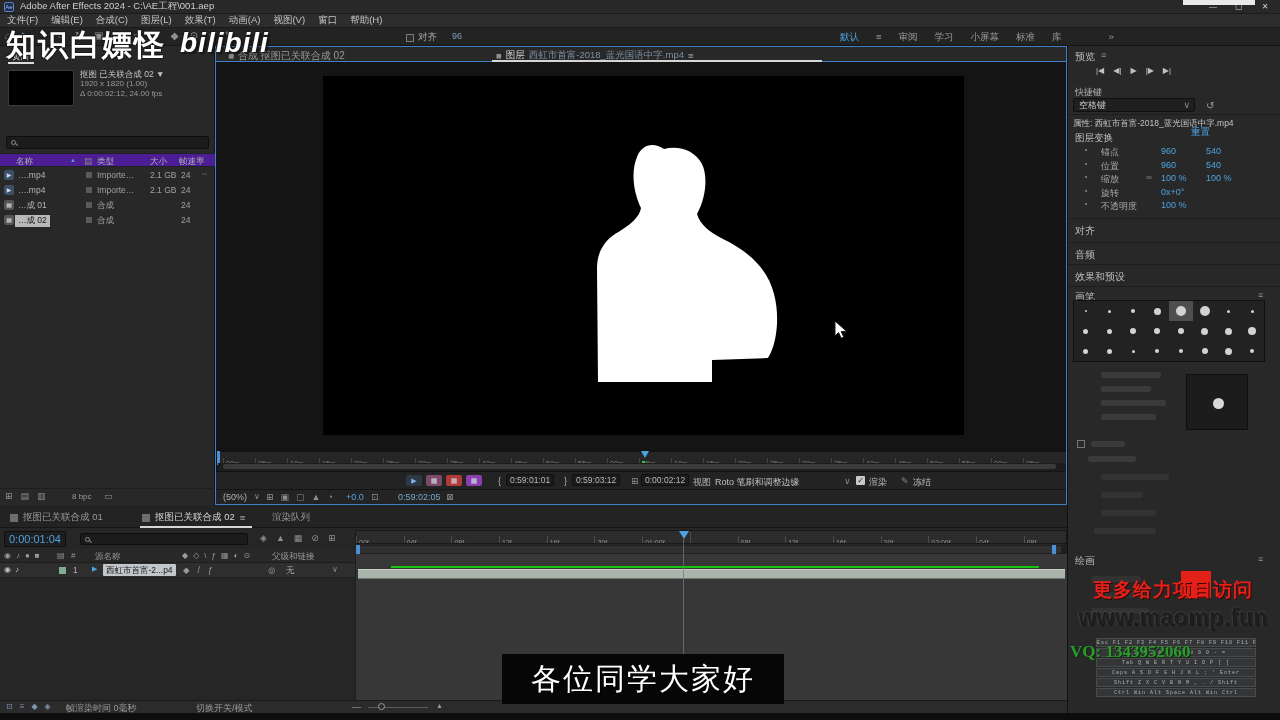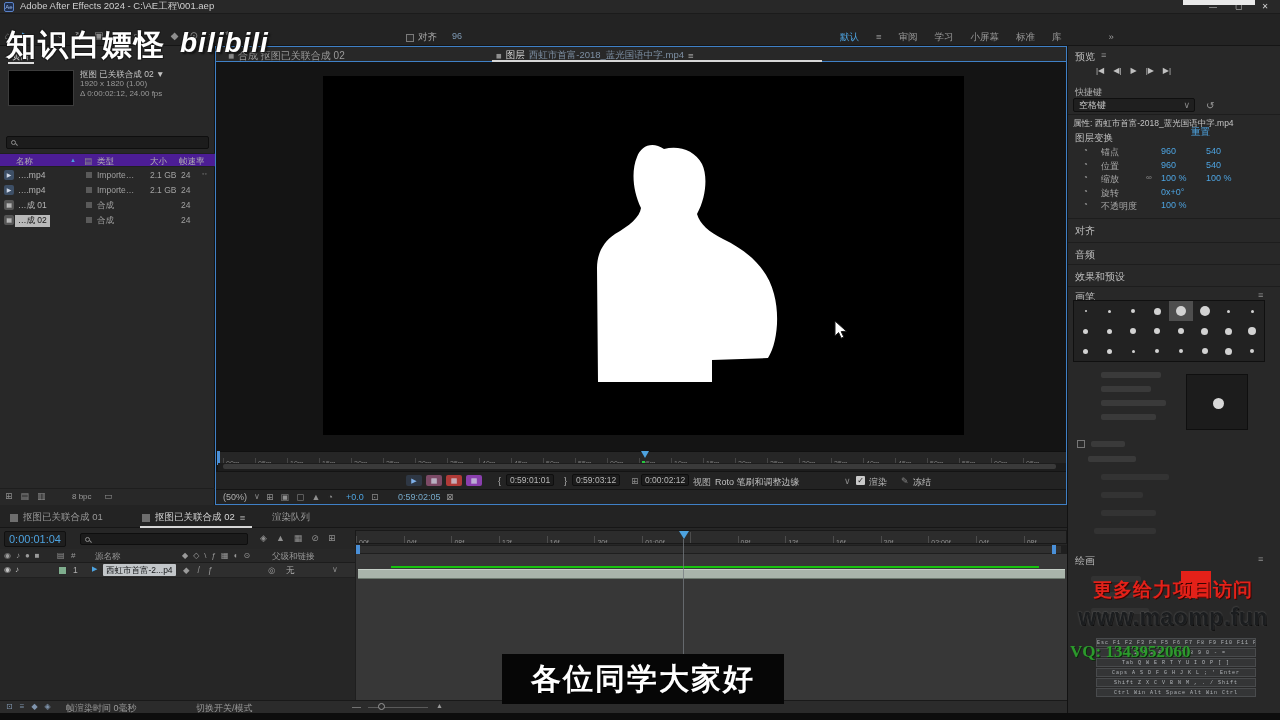--- a/index.html
+++ b/index.html
@@ -180,39 +180,50 @@
 #statusbar .sl-min{position:absolute;left:352px;top:1px}
 #statusbar .sl-track{position:absolute;left:368px;top:6px;width:60px;height:1px;background:#5a5a5a}
 #statusbar .sl-knob{position:absolute;left:378px;top:2px;width:7px;height:7px;border:1px solid #9a9a9a;border-radius:50%;background:#2b2b2b}
 #statusbar .sl-max{position:absolute;left:436px;top:1px;font-size:7px}
 #bottomstrip{position:absolute;left:0;top:713px;width:1280px;height:7px;background:#0d0d0d}
 
 
 #wm-tl{position:absolute;left:6px;top:25px;font-size:30px;font-weight:900;color:#fff;letter-spacing:2px;text-shadow:1px 1px 0 #1a1a1a,-1px -1px 0 #1a1a1a,1px -1px 0 #1a1a1a,-1px 1px 0 #1a1a1a;white-space:nowrap}
 #wm-bili{position:absolute;left:180px;top:27px;font-size:28px;font-weight:900;font-style:italic;color:#fff;letter-spacing:1px;text-shadow:1px 1px 0 #1a1a1a,-1px -1px 0 #1a1a1a,2px 2px 2px rgba(0,0,0,.6)}
 #subtitle{position:absolute;left:502px;top:654px;width:282px;height:50px;background:#060606;display:flex;align-items:center;justify-content:center}
-#subtitle span{font-size:30px;font-weight:700;color:#fff;letter-spacing:2px;text-shadow:1px 1px 0 #000}
+#subtitle span{font-size:30px;font-weight:400;color:#fff;letter-spacing:2px;text-shadow:1px 1px 0 #000}
 #cursor{position:absolute;left:834px;top:320px}
 </style>
 </head>
 <body>
 
 <div id="app">
 
   <div id="titlebar">
     <span class="ae-ico">Ae</span>
     <span>Adobe After Effects 2024 - C:\AE工程\001.aep</span>
     <span class="winbtns">
       <span>—</span>
       <span>▢</span>
       <span>✕</span>
     </span>
   </div>
   <div id="artifact"></div>
 
+  <div id="menubar">
+    <span>文件(F)</span>
+    <span>编辑(E)</span>
+    <span>合成(C)</span>
+    <span>图层(L)</span>
+    <span>效果(T)</span>
+    <span>动画(A)</span>
+    <span>视图(V)</span>
+    <span>窗口</span>
+    <span>帮助(H)</span>
+  </div>
 
   <div id="toolbar">
     <div id="tools">
         <span>⌂</span>
         <span>▶</span>
         <span>+</span>
         <span>○</span>
         <span>↻</span>
         <span>▣</span>
         <span>◇</span>

